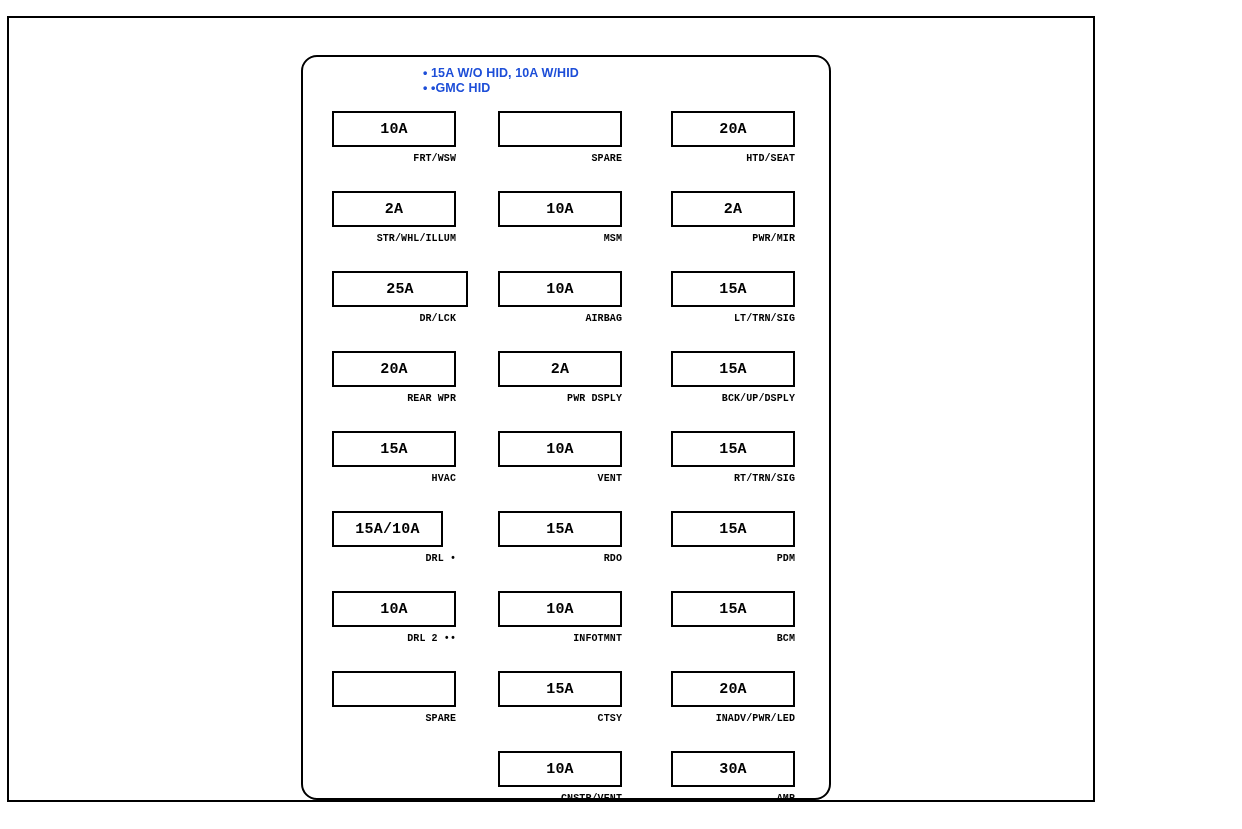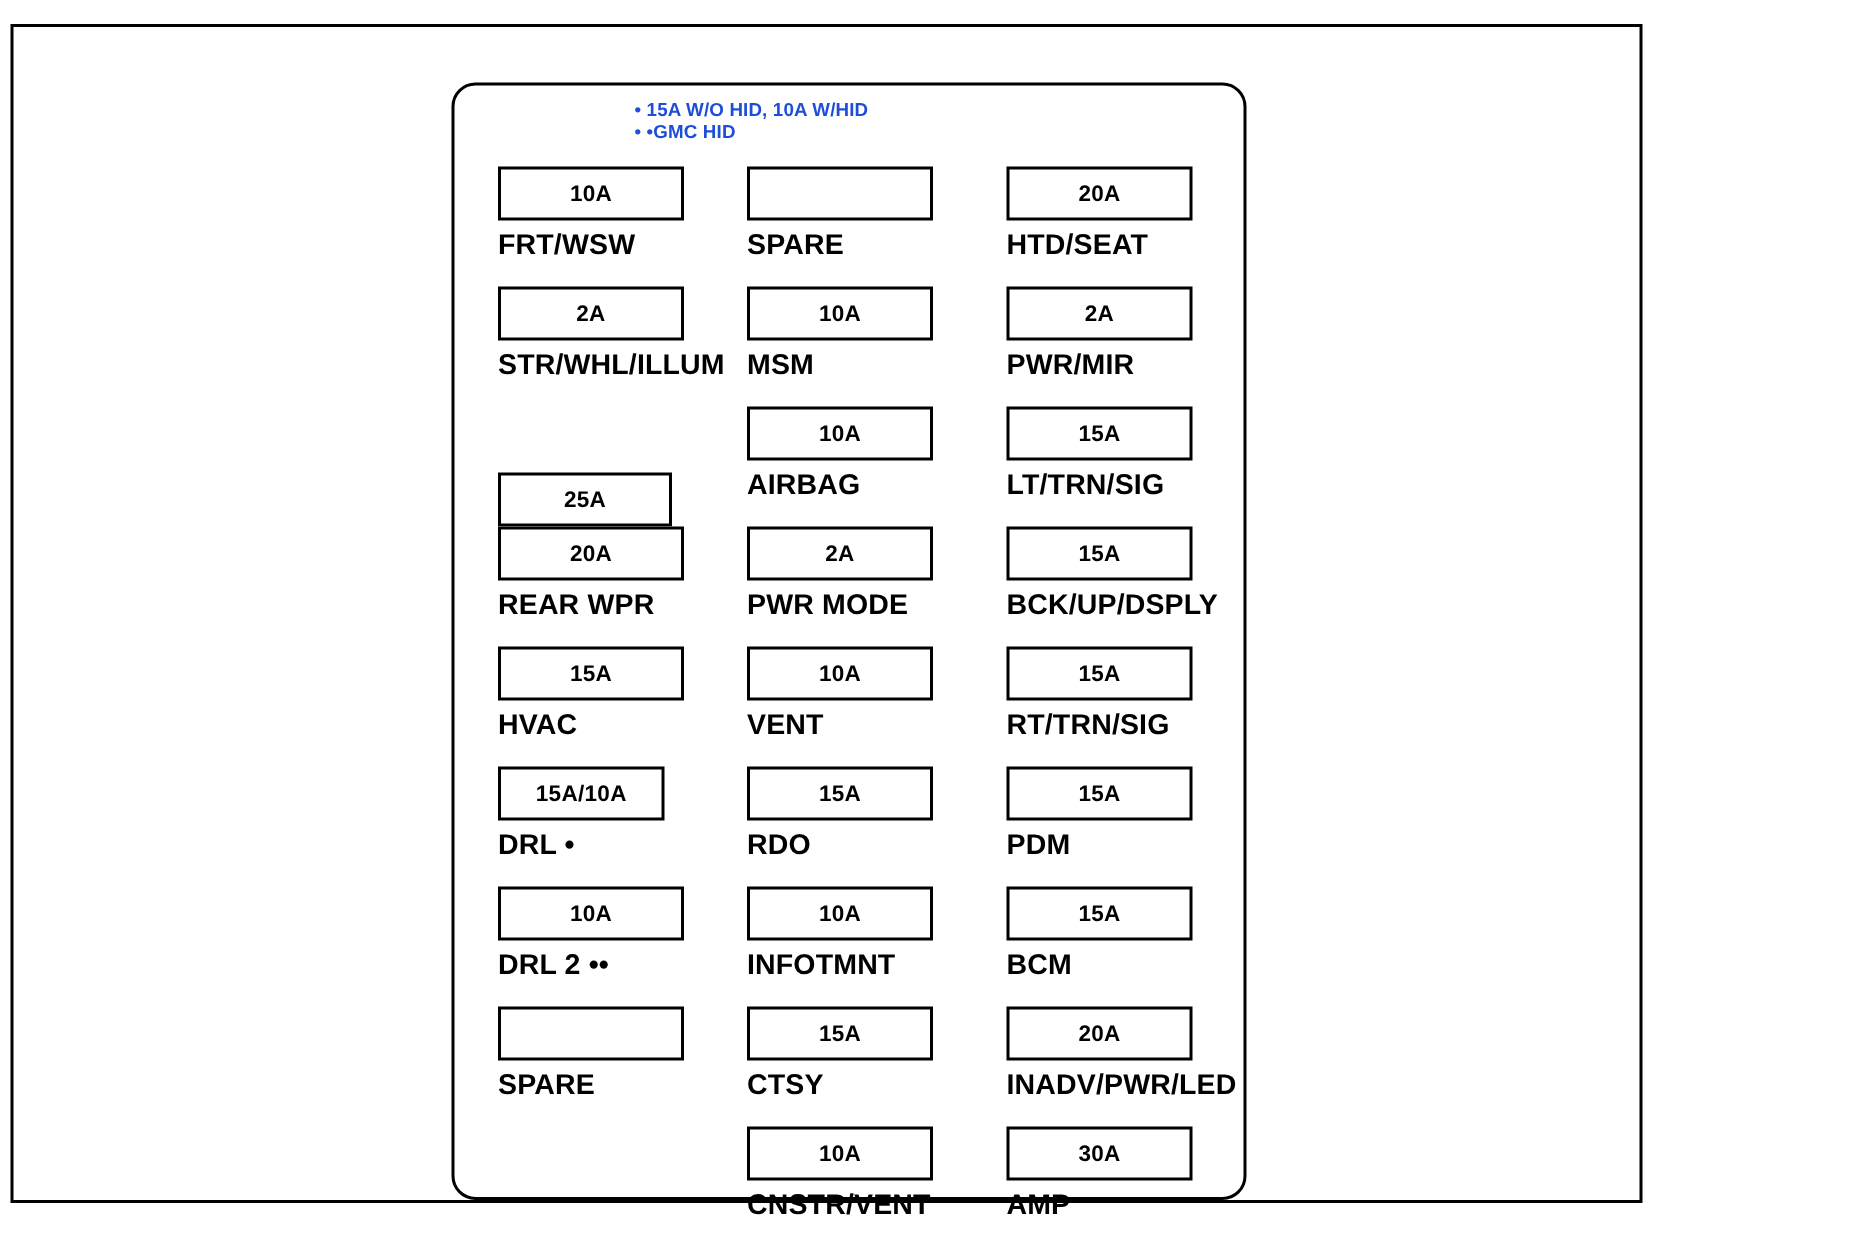--- a/index.html
+++ b/index.html
@@ -57,20 +57,21 @@
     color: #1d4ed8;
   }
 
   
   #fuse-grid {
     position: absolute;
     left: 0;
     top: 0;
     width: 100%;
     height: 100%;
+    font-family: Liberation Mono, monospace;
   }
   .fuse-cell {
     position: absolute;
     width: 124px;
   }
   .fuse-box {
     width: 124px;
     height: 36px;
     border: 2px solid #000000;
     box-sizing: border-box;
@@ -81,22 +82,22 @@
   }
   .fuse-rating {
     font-size: 15px;
     font-weight: bold;
     letter-spacing: 0.2px;
     line-height: 1;
     color: #000000;
   }
   .fuse-label {
     margin-top: 7px;
-    text-align: left;
-    font-size: 19px;
+    text-align: right;
+    font-size: 10px;
     font-weight: bold;
     letter-spacing: 0.1px;
     white-space: nowrap;
     line-height: 1.05;
     color: #000000;
   }
 </style>
 </head>
 <body>
 
@@ -116,21 +117,21 @@
           </div>
           <div class="fuse-label">FRT/WSW</div>
         </div>
         <div class="fuse-cell" style="left: 29px; top: 134px;">
           <div class="fuse-box" style="width: 124px; height: 36px;">
             <span class="fuse-rating">2A</span>
           </div>
           <div class="fuse-label">STR/WHL/ILLUM</div>
         </div>
         <div class="fuse-cell" style="left: 29px; top: 214px;">
-          <div class="fuse-box" style="width: 116px; height: 36px; margin-top: 44px;">
+          <div class="fuse-box" style="width: 136px; height: 36px;">
             <span class="fuse-rating">25A</span>
           </div>
           <div class="fuse-label">DR/LCK</div>
         </div>
         <div class="fuse-cell" style="left: 29px; top: 294px;">
           <div class="fuse-box" style="width: 124px; height: 36px;">
             <span class="fuse-rating">20A</span>
           </div>
           <div class="fuse-label">REAR WPR</div>
         </div>
@@ -173,21 +174,21 @@
         <div class="fuse-cell" style="left: 195px; top: 214px;">
           <div class="fuse-box" style="width: 124px; height: 36px;">
             <span class="fuse-rating">10A</span>
           </div>
           <div class="fuse-label">AIRBAG</div>
         </div>
         <div class="fuse-cell" style="left: 195px; top: 294px;">
           <div class="fuse-box" style="width: 124px; height: 36px;">
             <span class="fuse-rating">2A</span>
           </div>
-          <div class="fuse-label">PWR MODE</div>
+          <div class="fuse-label">PWR DSPLY</div>
         </div>
         <div class="fuse-cell" style="left: 195px; top: 374px;">
           <div class="fuse-box" style="width: 124px; height: 36px;">
             <span class="fuse-rating">10A</span>
           </div>
           <div class="fuse-label">VENT</div>
         </div>
         <div class="fuse-cell" style="left: 195px; top: 454px;">
           <div class="fuse-box" style="width: 124px; height: 36px;">
             <span class="fuse-rating">15A</span>

